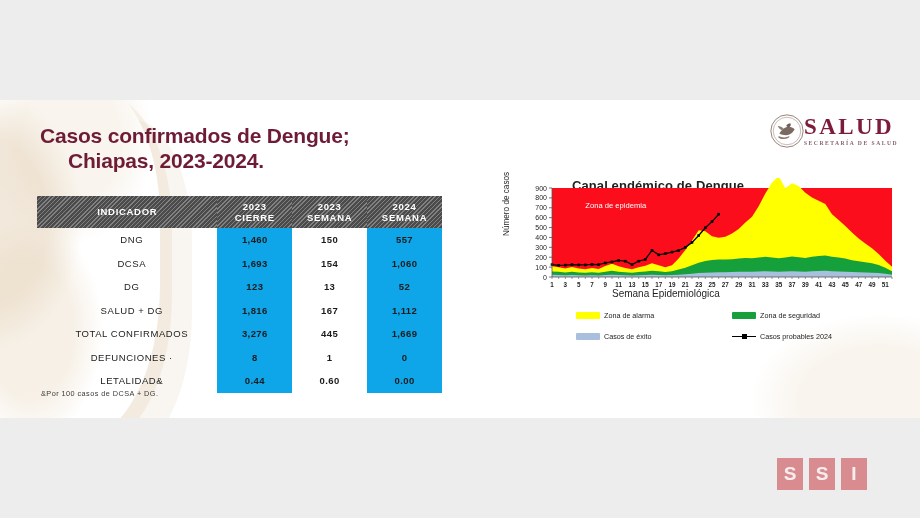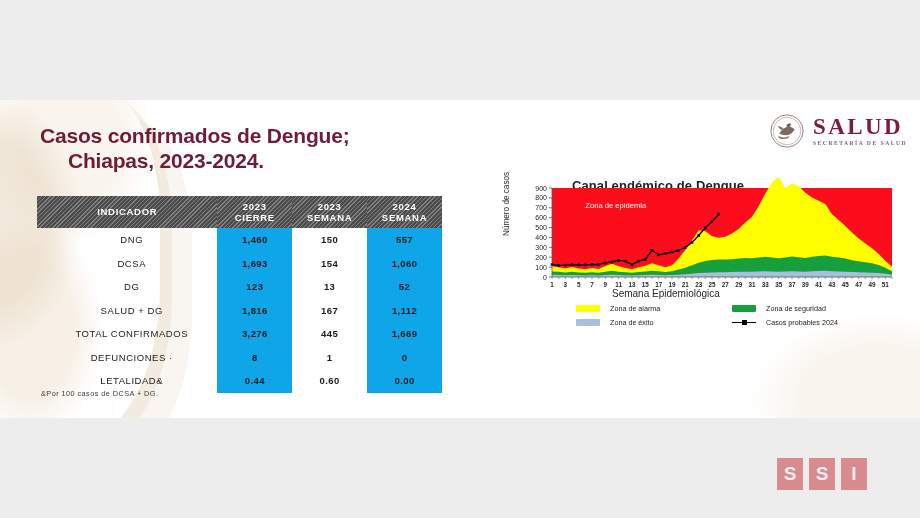--- a/index.html
+++ b/index.html
@@ -22,21 +22,21 @@
   .slide-bg::after{content:"";position:absolute;left:-30px;top:-20px;width:190px;height:360px;
     border-radius:50% 40% 45% 55%;
     box-shadow: 18px 10px 0 -6px rgba(229,211,186,.30), 46px 26px 0 -14px rgba(233,218,197,.26);}
 
   
   .title{position:absolute;left:40px;top:24px;width:420px;color:#6e1c36;
     font-size:21px;font-weight:700;line-height:1.18;letter-spacing:-.2px;}
   .title .l2{display:block;padding-left:28px;}
 
   
-  .logo{position:absolute;left:770px;top:14px;display:flex;align-items:center;gap:9px;}
+  .logo{position:absolute;left:770px;top:14px;display:flex;align-items:center;}
   .eagle{width:34px;height:34px;flex:none;}
   .logo-txt{line-height:1;}
   .logo-main{font-size:23px;font-weight:700;color:#7d1b3b;letter-spacing:2.4px;font-family:"Liberation Serif",serif;}
   .logo-sub{font-size:5.6px;font-weight:700;color:#8a6470;letter-spacing:1.5px;margin-top:3px;font-family:"Liberation Serif",serif;}
 
   
   .tbl{position:absolute;left:37px;top:96px;width:405px;border-collapse:collapse;}
   .tbl th,.tbl td{padding:0;}
   .thead-row th{height:32px;color:#fff;font-size:9.5px;font-weight:700;letter-spacing:.7px;
     background-color:#4b4b4b;
@@ -52,21 +52,21 @@
 
   
   .chart{position:absolute;left:500px;top:78px;width:400px;height:230px;}
   .ch-title{position:absolute;left:72px;top:0;font-size:13px;font-weight:700;color:#1f1f1f;letter-spacing:.1px;}
   .ylab{position:absolute;left:2px;top:58px;transform:rotate(-90deg);transform-origin:left top;
     font-size:8.2px;color:#1f1f1f;white-space:nowrap;}
   .xlab{position:absolute;left:112px;top:110px;font-size:10px;color:#1f1f1f;}
   .chart svg{position:absolute;left:0;top:0;}
   .legend{position:absolute;left:76px;top:126px;width:300px;
     display:grid;grid-template-columns:1fr 1fr;row-gap:5px;column-gap:12px;}
-  .lg{display:flex;align-items:center;gap:10px;font-size:7.2px;color:#222;}
+  .lg{display:flex;align-items:center;gap:4px;font-size:7.2px;color:#222;margin-top:7px;}
   .sw{width:24px;height:7px;flex:none;border-radius:1px;}
   .sw-line{width:24px;height:7px;flex:none;position:relative;}
   .sw-line::before{content:"";position:absolute;left:0;top:3px;width:24px;height:1.4px;background:#000;}
   .sw-line::after{content:"";position:absolute;left:9.5px;top:1.2px;width:5px;height:5px;background:#000;}
 
   
   .ssi{position:absolute;left:777px;top:458px;display:flex;gap:6px;}
   .ssi span{width:26px;height:32px;background:#d98c8f;color:#f6eeee;font-weight:700;font-size:19px;
     display:flex;align-items:center;justify-content:center;font-family:"Liberation Sans",sans-serif;}
 </style>
@@ -311,21 +311,21 @@
         <div class="lg">
           <span class="sw" style="background:#ffff00"></span>
           <span>Zona de alarma</span>
         </div>
         <div class="lg">
           <span class="sw" style="background:#16a03c"></span>
           <span>Zona de seguridad</span>
         </div>
         <div class="lg">
           <span class="sw" style="background:#a8c0dd"></span>
-          <span>Zona de éxito</span>
+          <span>Casos de éxito</span>
         </div>
         <div class="lg">
           <span class="sw-line"></span>
           <span>Casos probables 2024</span>
         </div>
       </div>
     </div>
   </div>
 
   <div class="ssi">

